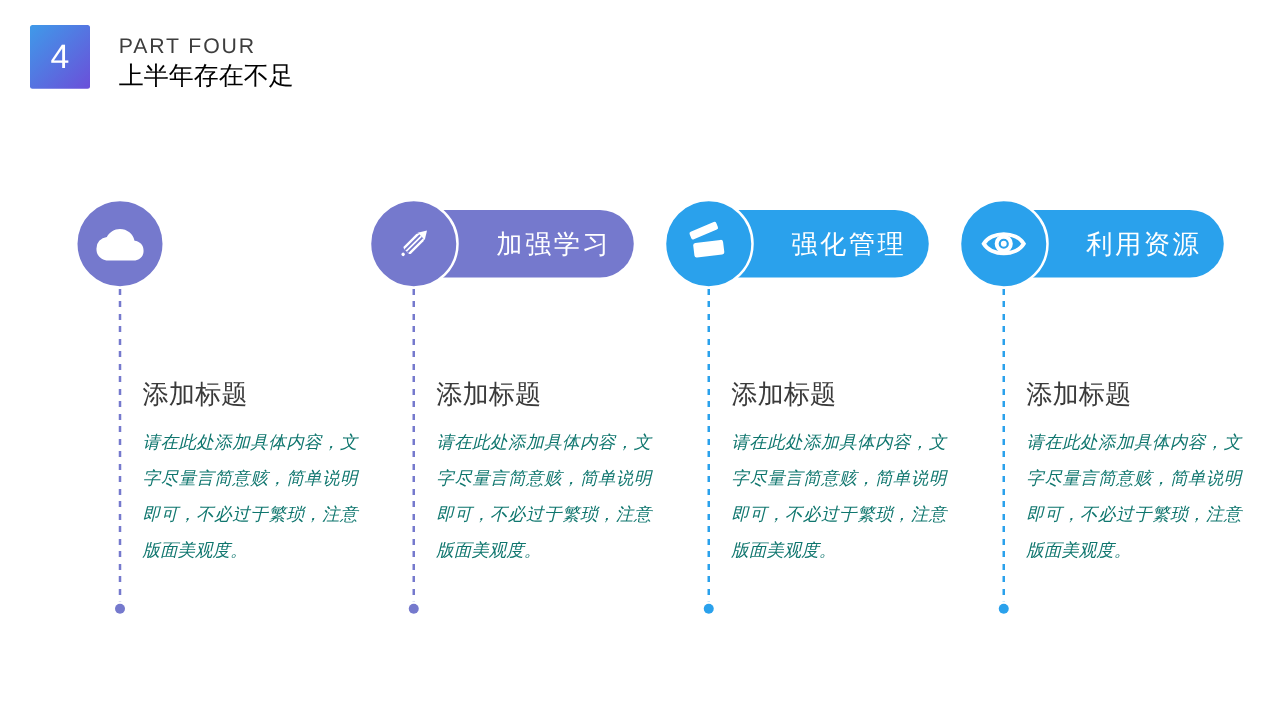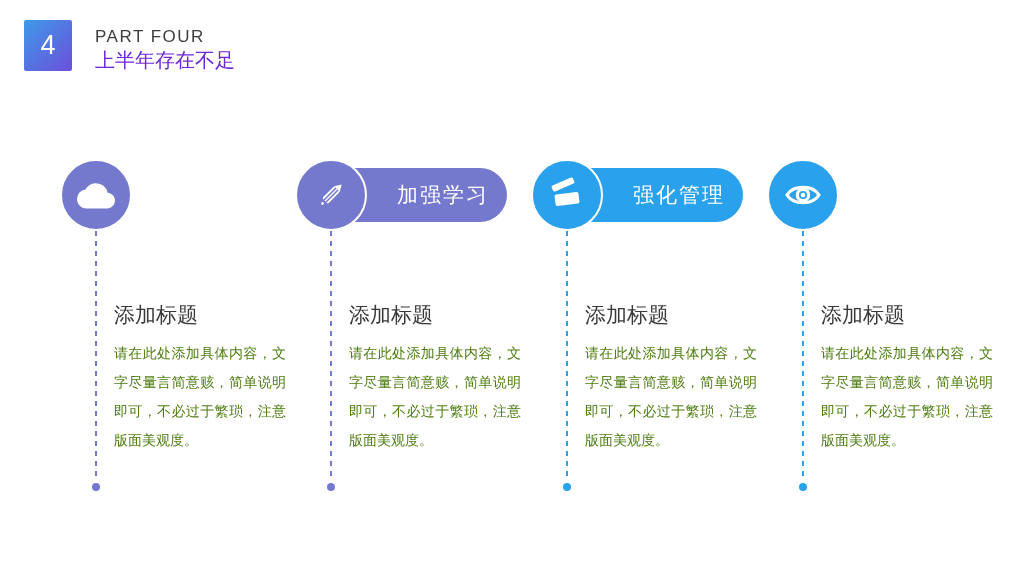--- a/index.html
+++ b/index.html
@@ -15,21 +15,21 @@
     position:absolute;left:24px;top:20px;width:48px;height:51px;
     background:linear-gradient(135deg,var(--grad-a,#3f9ae9),var(--grad-b,#6b4fd9));
     color:#fff;font-size:27px;display:flex;align-items:center;justify-content:center;
     border-radius:2px;
   }
   .part-label{
     position:absolute;left:95px;top:27px;font-size:17px;letter-spacing:1.5px;
     color:#3d3d3d;
   }
   .slide-title{
-    position:absolute;left:95px;top:47px;font-size:20px;color:#6d28d9;
+    position:absolute;left:95px;top:47px;font-size:20px;color:#000000;
   }
 
   
   .column{position:absolute;top:159px;width:232px;height:360px;}
   .col-1{left:60px;}
   .col-2{left:295px;}
   .col-3{left:531px;}
   .col-4{left:767px;}
 
   .pill{
@@ -65,22 +65,22 @@
     position:absolute;left:32px;top:324px;width:8px;height:8px;border-radius:50%;
   }
   .theme-purple .end-dot{background:var(--purple,#7579cd);}
   .theme-blue .end-dot{background:var(--blue,#2aa1ec);}
 
   .text-block{position:absolute;left:54px;top:142px;width:180px;}
   .item-title{
     margin:0 0 10px 0;font-size:21px;font-weight:400;color:#3a3a3a;
   }
   .item-body{
-    margin:0;width:172px;font-size:14px;line-height:29px;color:#4d7c0f;
-    text-align:justify;text-justify:inter-ideograph;
+    margin:0;width:172px;font-size:14px;line-height:29px;color:#0f766e;
+    text-align:justify;text-justify:inter-ideograph;font-style:italic;
   }
 
   svg{display:block;}
 </style>
 </head>
 <body>
 
 <div class="canvas">
 
   <div class="part-box">
@@ -143,20 +143,23 @@
     </div>
     <div class="end-dot"></div>
     <div class="text-block">
       <h3 class="item-title">添加标题</h3>
       <p class="item-body">请在此处添加具体内容，文字尽量言简意赅，简单说明即可，不必过于繁琐，注意版面美观度。</p>
     </div>
   </div>
 
   <div class="column col-4 theme-blue">
     <div class="dash-line"></div>
+    <div class="pill">
+      <span class="pill-label">利用资源</span>
+    </div>
     <div class="icon-circle">
       <svg width="40" height="40" viewBox="0 0 24 24">
         <g fill="none" stroke="#ffffff" stroke-width="1.9">
           <path d="M2.4 12C6 5.9 18 5.9 21.6 12 18 18.1 6 18.1 2.4 12Z"></path>
           <circle cx="12" cy="12" r="3.4"></circle>
         </g>
         <circle cx="12" cy="12" r="1.4" fill="#ffffff"></circle>
       </svg>
     </div>
     <div class="end-dot"></div>

